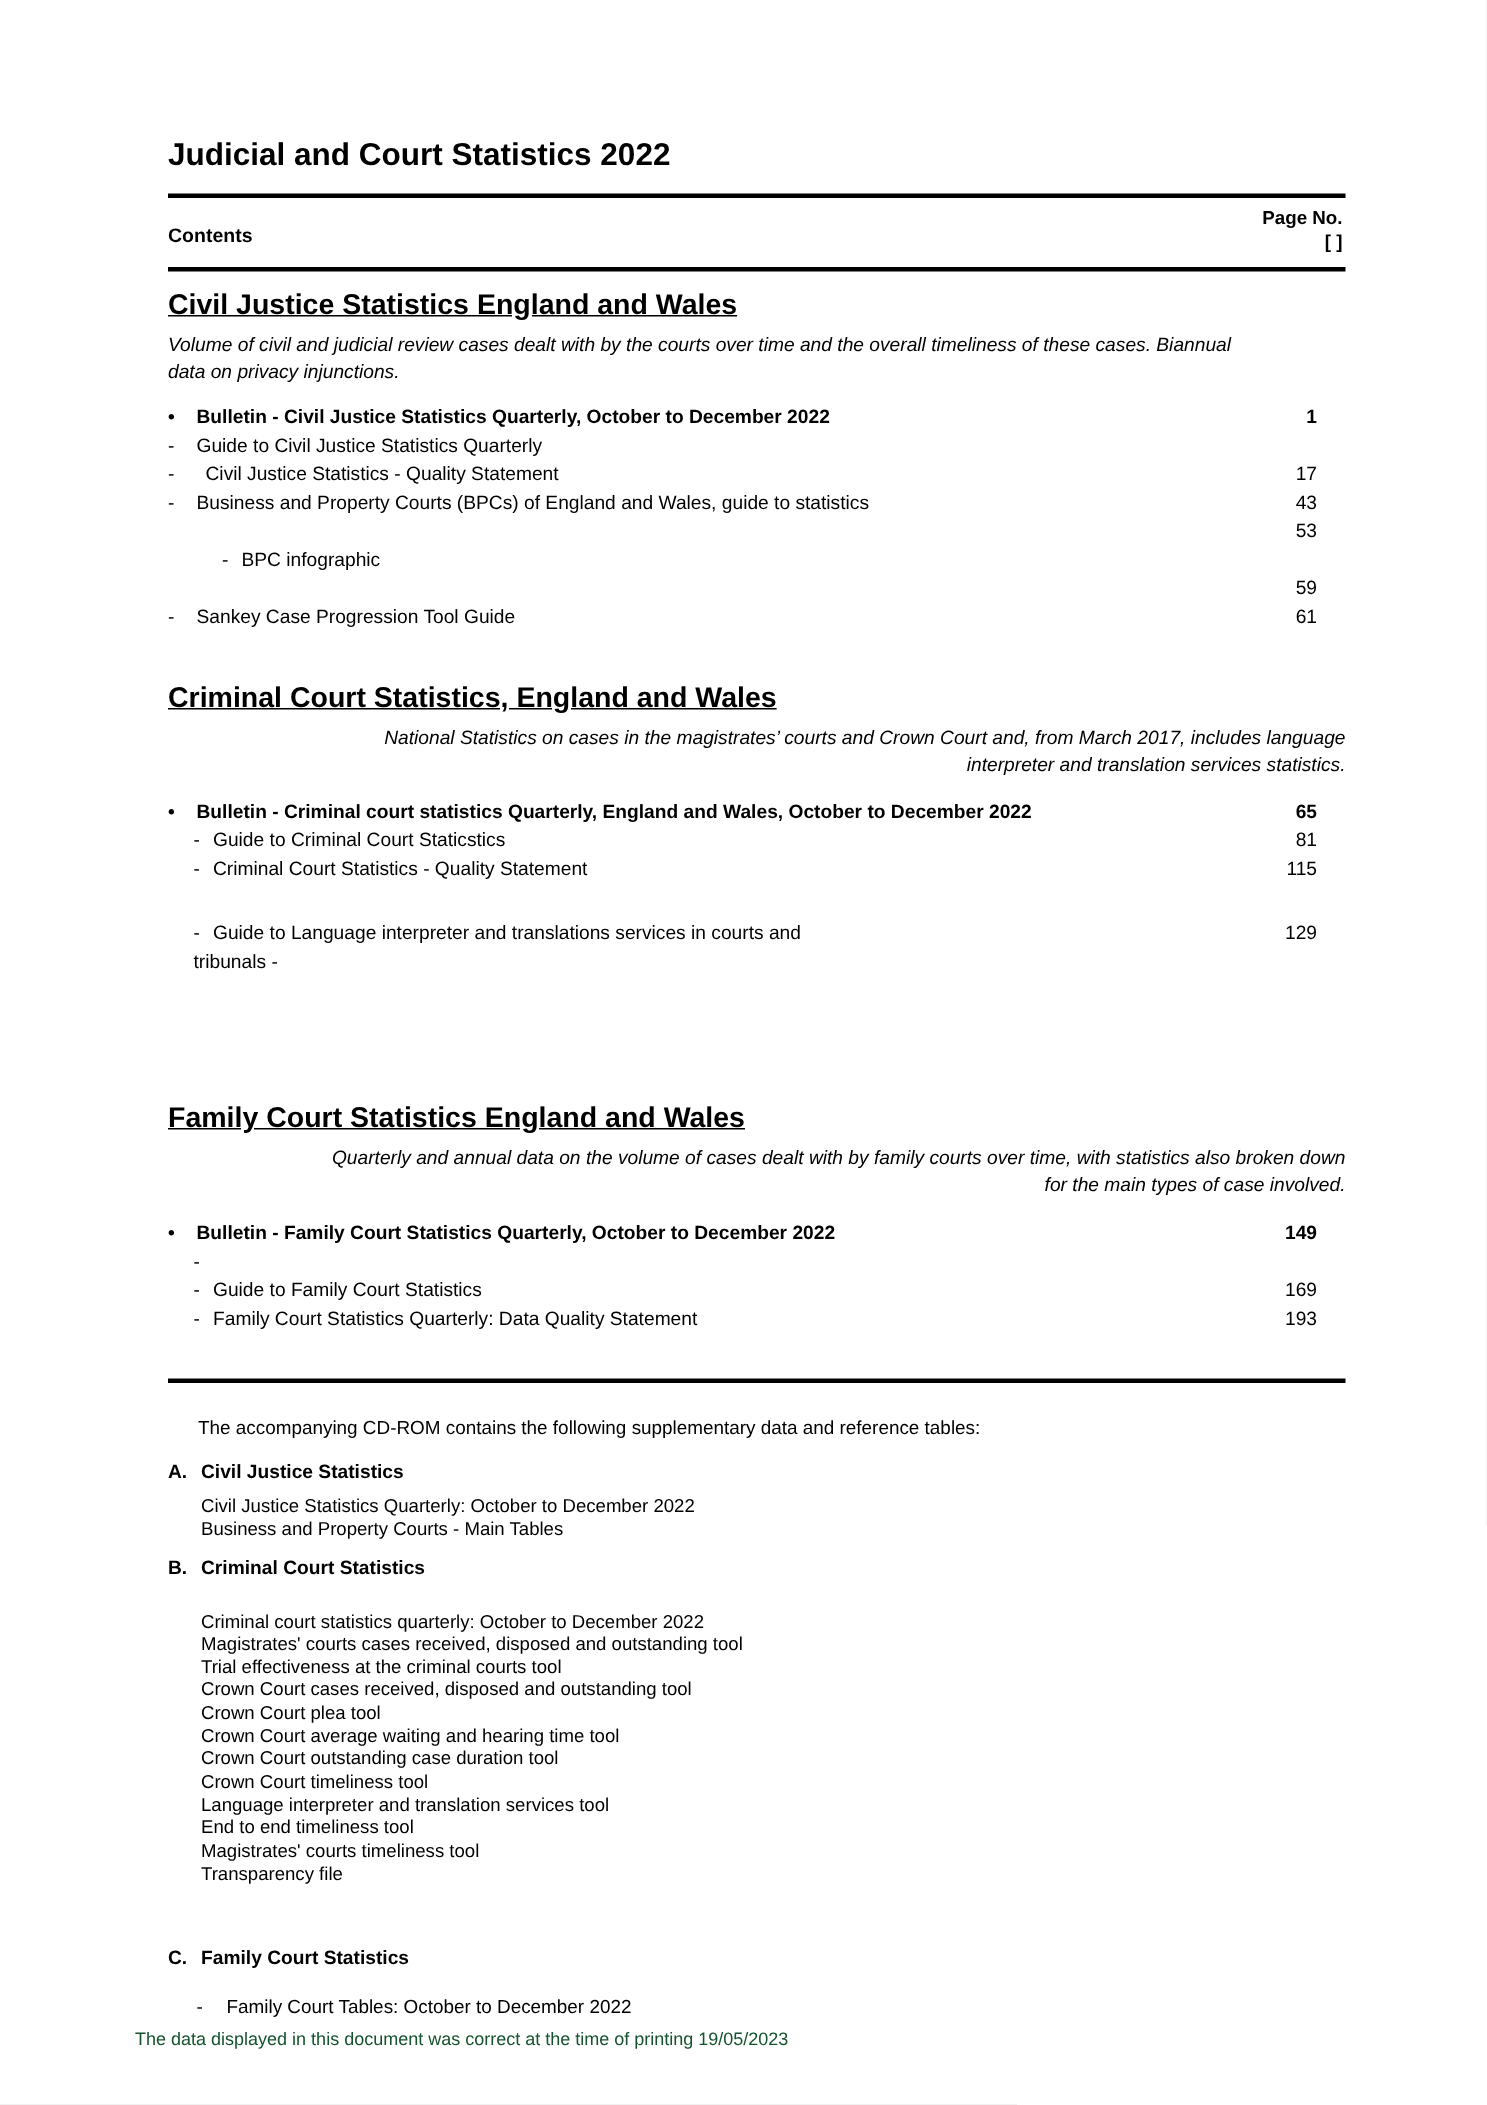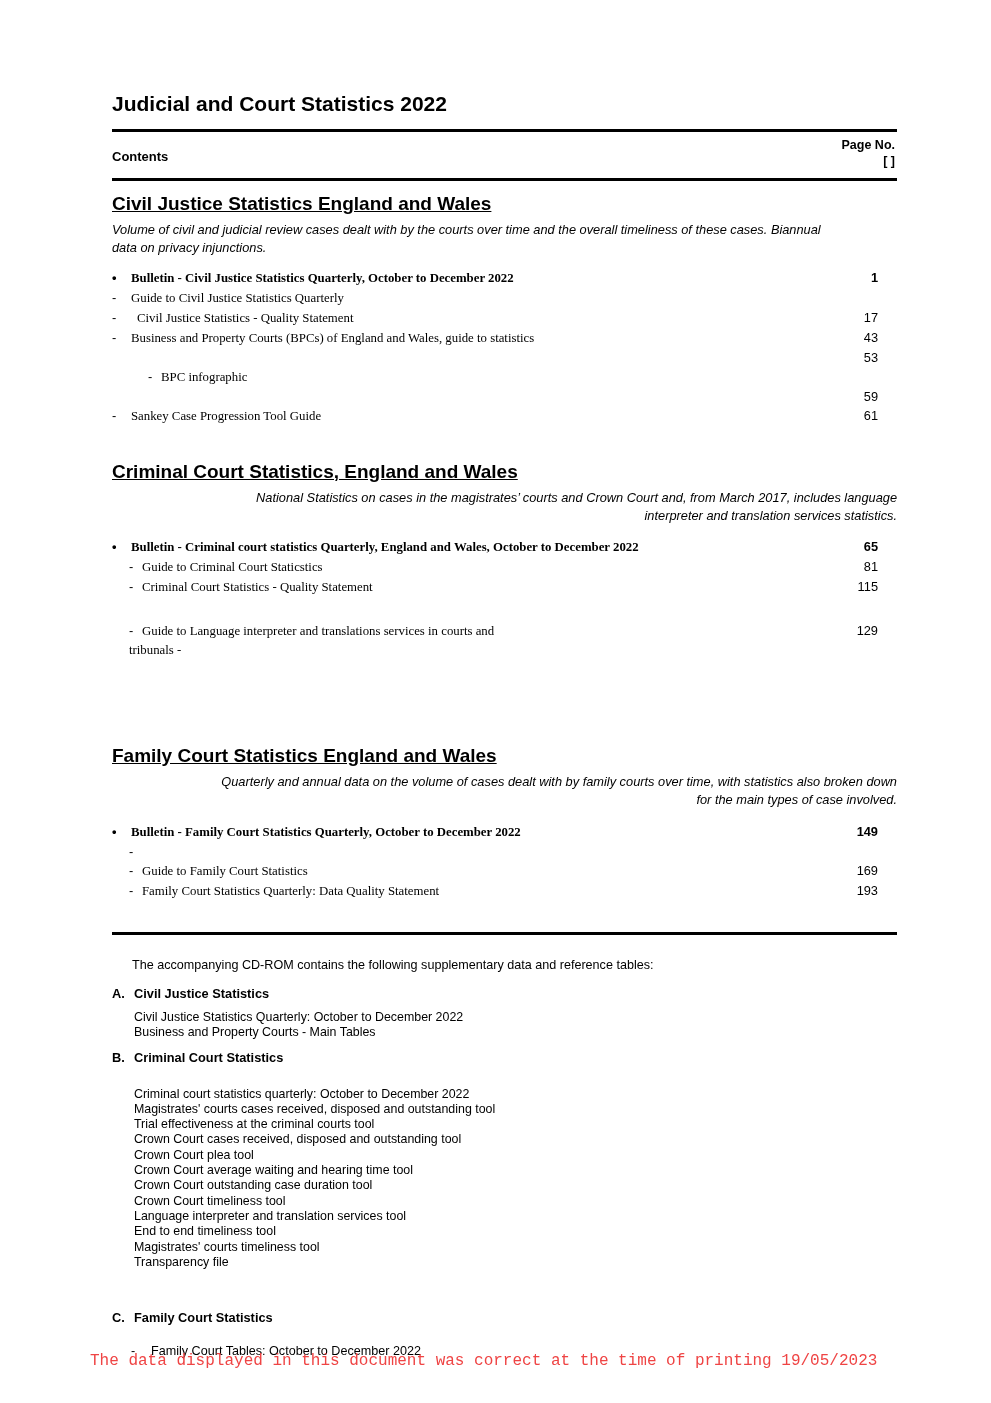--- a/index.html
+++ b/index.html
@@ -33,21 +33,21 @@
   .sec-head{font-weight:bold;font-size:19px;text-decoration:underline;line-height:16px;}
   .sec-desc{
     font-style:italic;font-size:12.8px;line-height:17.5px;margin-top:9px;
     white-space:pre-line;
   }
   .sec-desc.ind{margin-left:12px;text-align:right;}
 
   .rows{margin-top:12px;}
   .row{display:flex;align-items:baseline;line-height:19px;font-size:12.8px;}
   .row .bul{flex:none;width:19px;}
-  .row .txt{flex:1;font-family:Liberation Serif, serif;}
+  .row .txt{flex:1;}
   .row .pg{flex:none;min-width:46px;text-align:right;padding-right:19px;}
   .row.b{font-weight:bold;}
   .row.i1{padding-left:17px;}
   .row.i1 .bul{width:13px;}
   .row.i2{padding-left:36px;}
   .row.i2 .bul{width:13px;}
   .row.cont{padding-left:17px;}
   .mt24{margin-top:24px;}
   .sec-criminal{margin-top:38px;}
   .sec-criminal .rows{margin-top:13px;}
@@ -62,22 +62,22 @@
   .group-head .glabel{flex:none;width:22px;}
   .group-items{margin-left:22px;margin-top:8px;font-size:12.4px;line-height:15.3px;}
   .group-b{margin-top:9px;}
   .group-b .group-items{margin-top:21px;}
   .group-c{margin-top:40px;}
   .c-row{display:flex;align-items:baseline;margin-top:18px;margin-left:19px;font-size:12.6px;}
   .c-row .bul{flex:none;width:20px;}
 
   .footer-note{
     position:absolute;left:90px;top:1352px;
-    font-family:Liberation Mono, monospace;
-    font-size:16px;color:#ef4444;
+    font-family:Liberation Sans, sans-serif;
+    font-size:12px;color:#14532d;
   }
 </style>
 </head>
 <body>
 
 <div class="page">
 
   <h1 class="title">Judicial and Court Statistics 2022</h1>
 
   <div class="rule rule1"></div>

